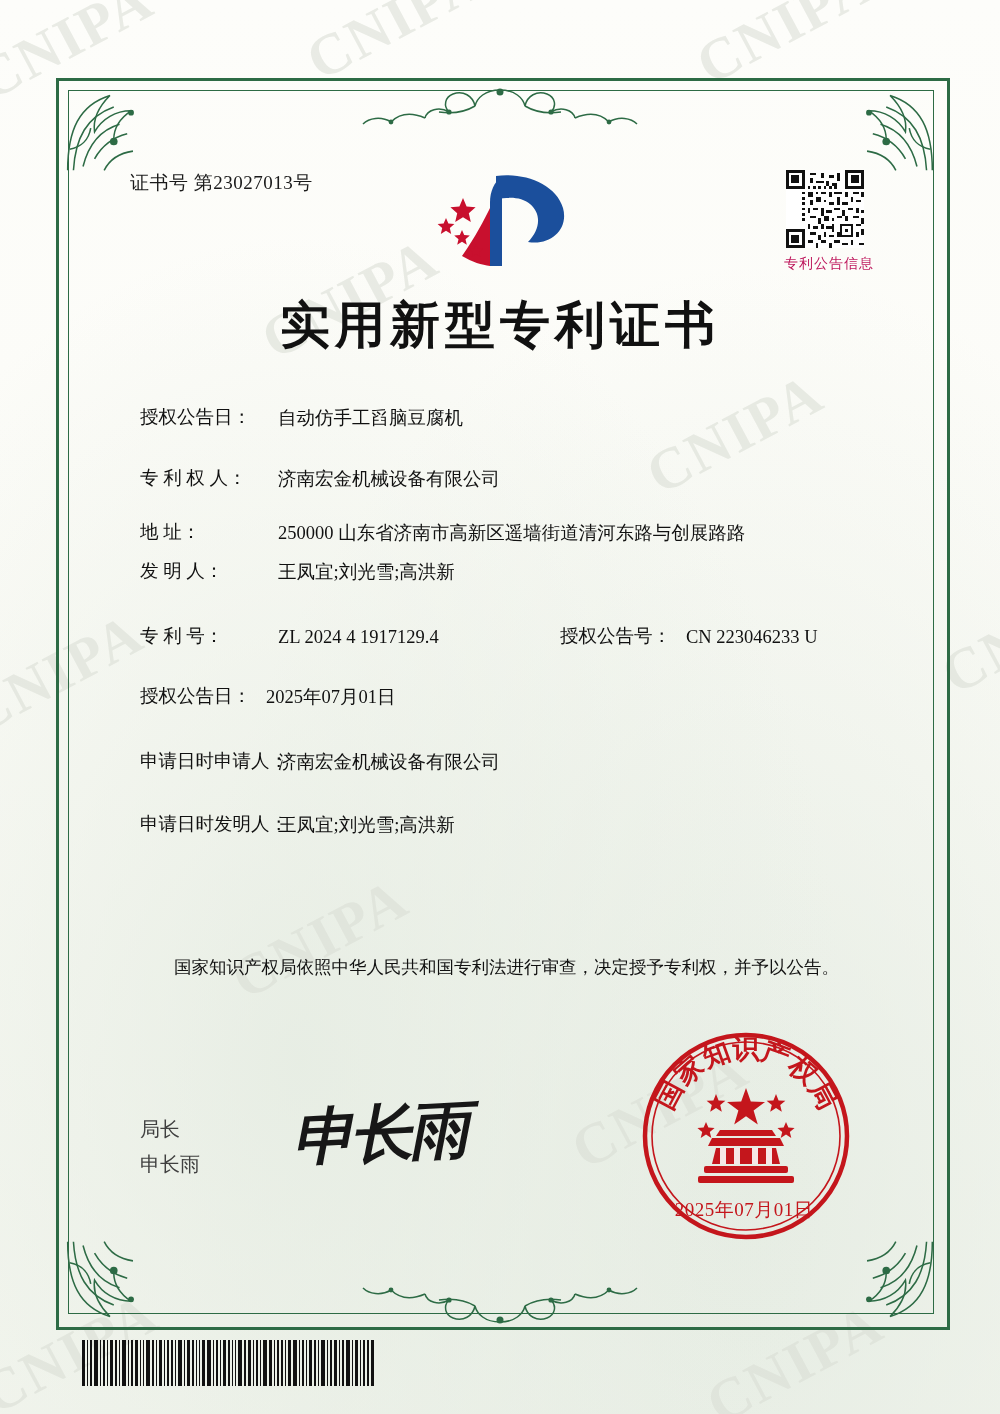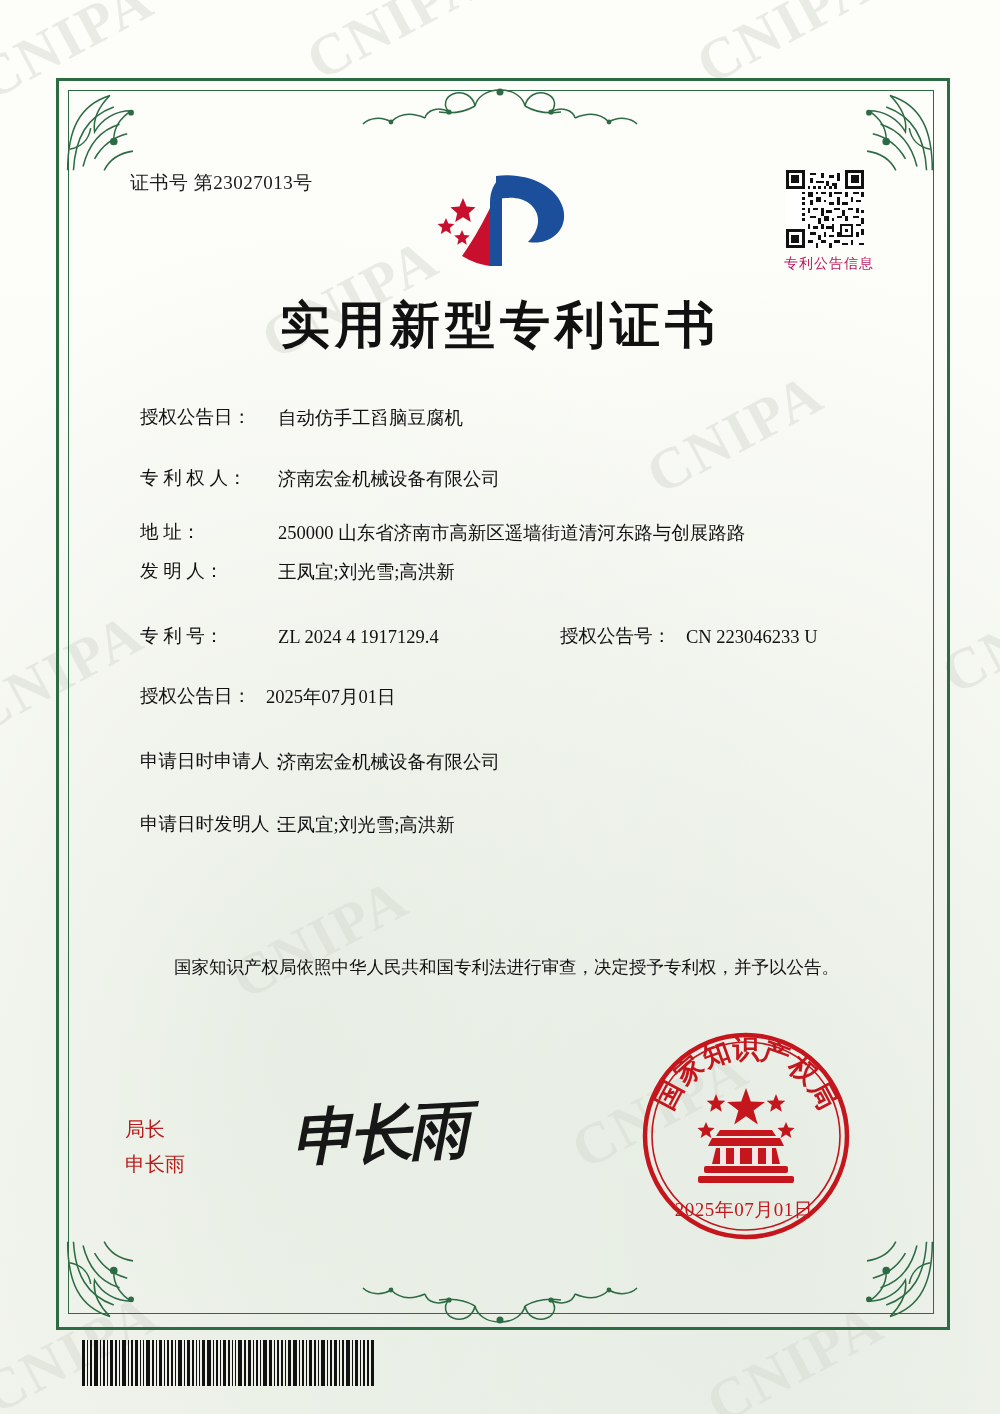--- a/index.html
+++ b/index.html
@@ -186,25 +186,25 @@
     line-height: 2.05;
     color: #111;
     text-align: justify;
   }
   .legal p { margin: 0; }
   .legal .indent { text-indent: 34px; }
 
   
   .sig-label {
     position: absolute;
-    left: 125px;
+    left: 140px;
     top: 1112px;
     font-size: 20px;
     line-height: 1.75;
-    color: #b91c1c;
+    color: #404040;
   }
   .sig-script {
     position: absolute;
     left: 292px;
     top: 1092px;
     font-family: "DejaVu Serif", serif;
     font-size: 62px;
     font-style: italic;
     font-weight: bold;
     color: #171717;

